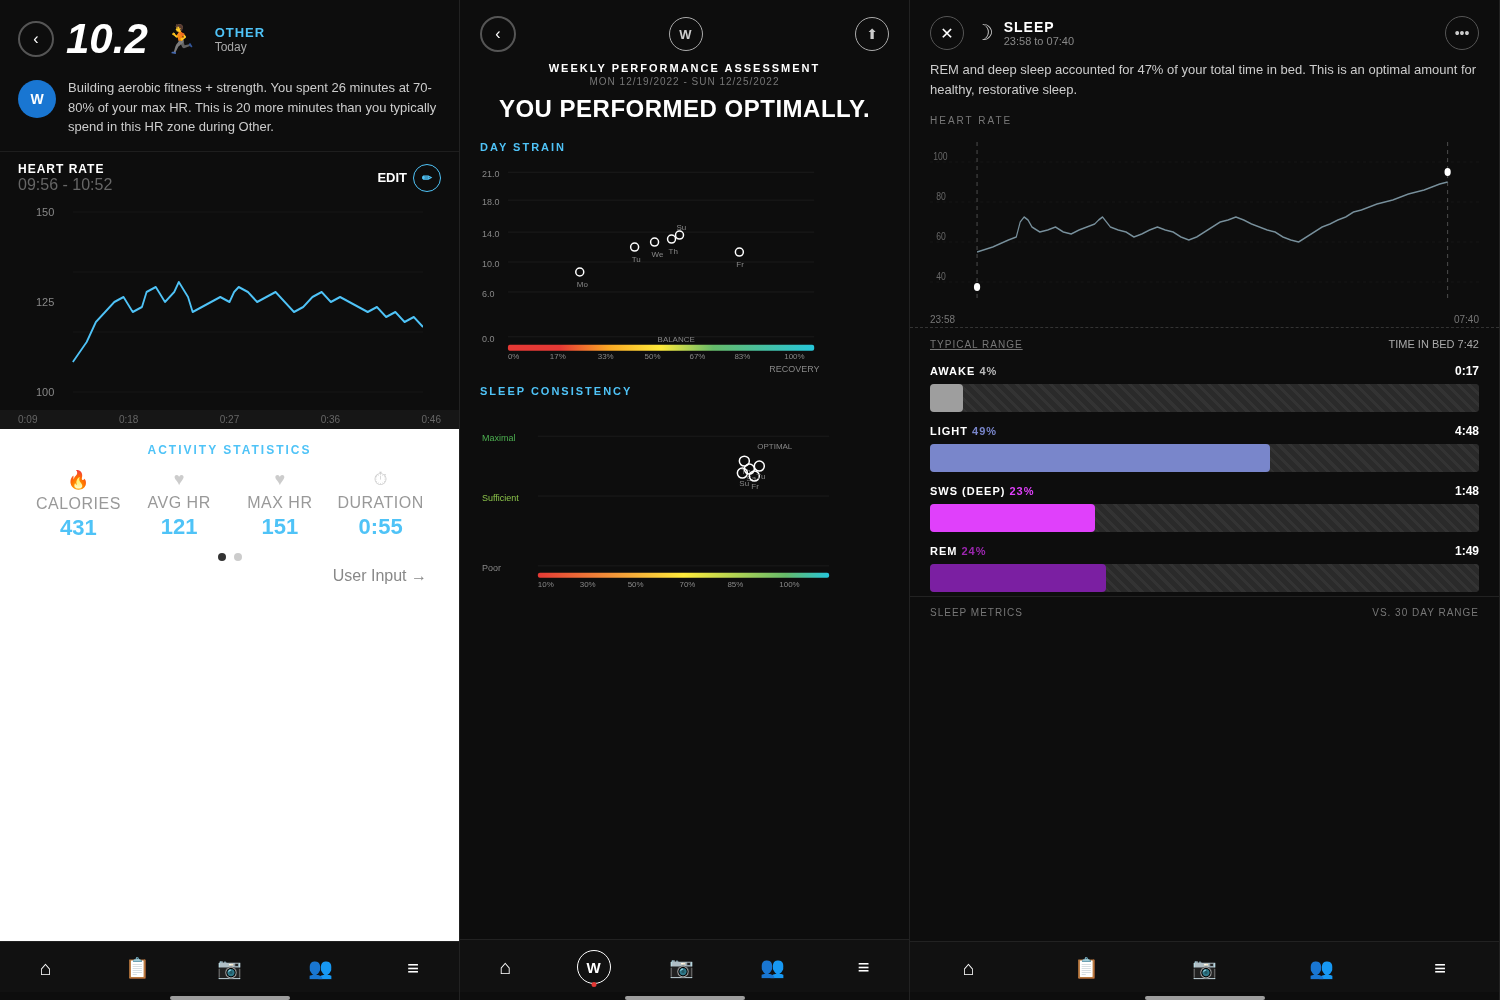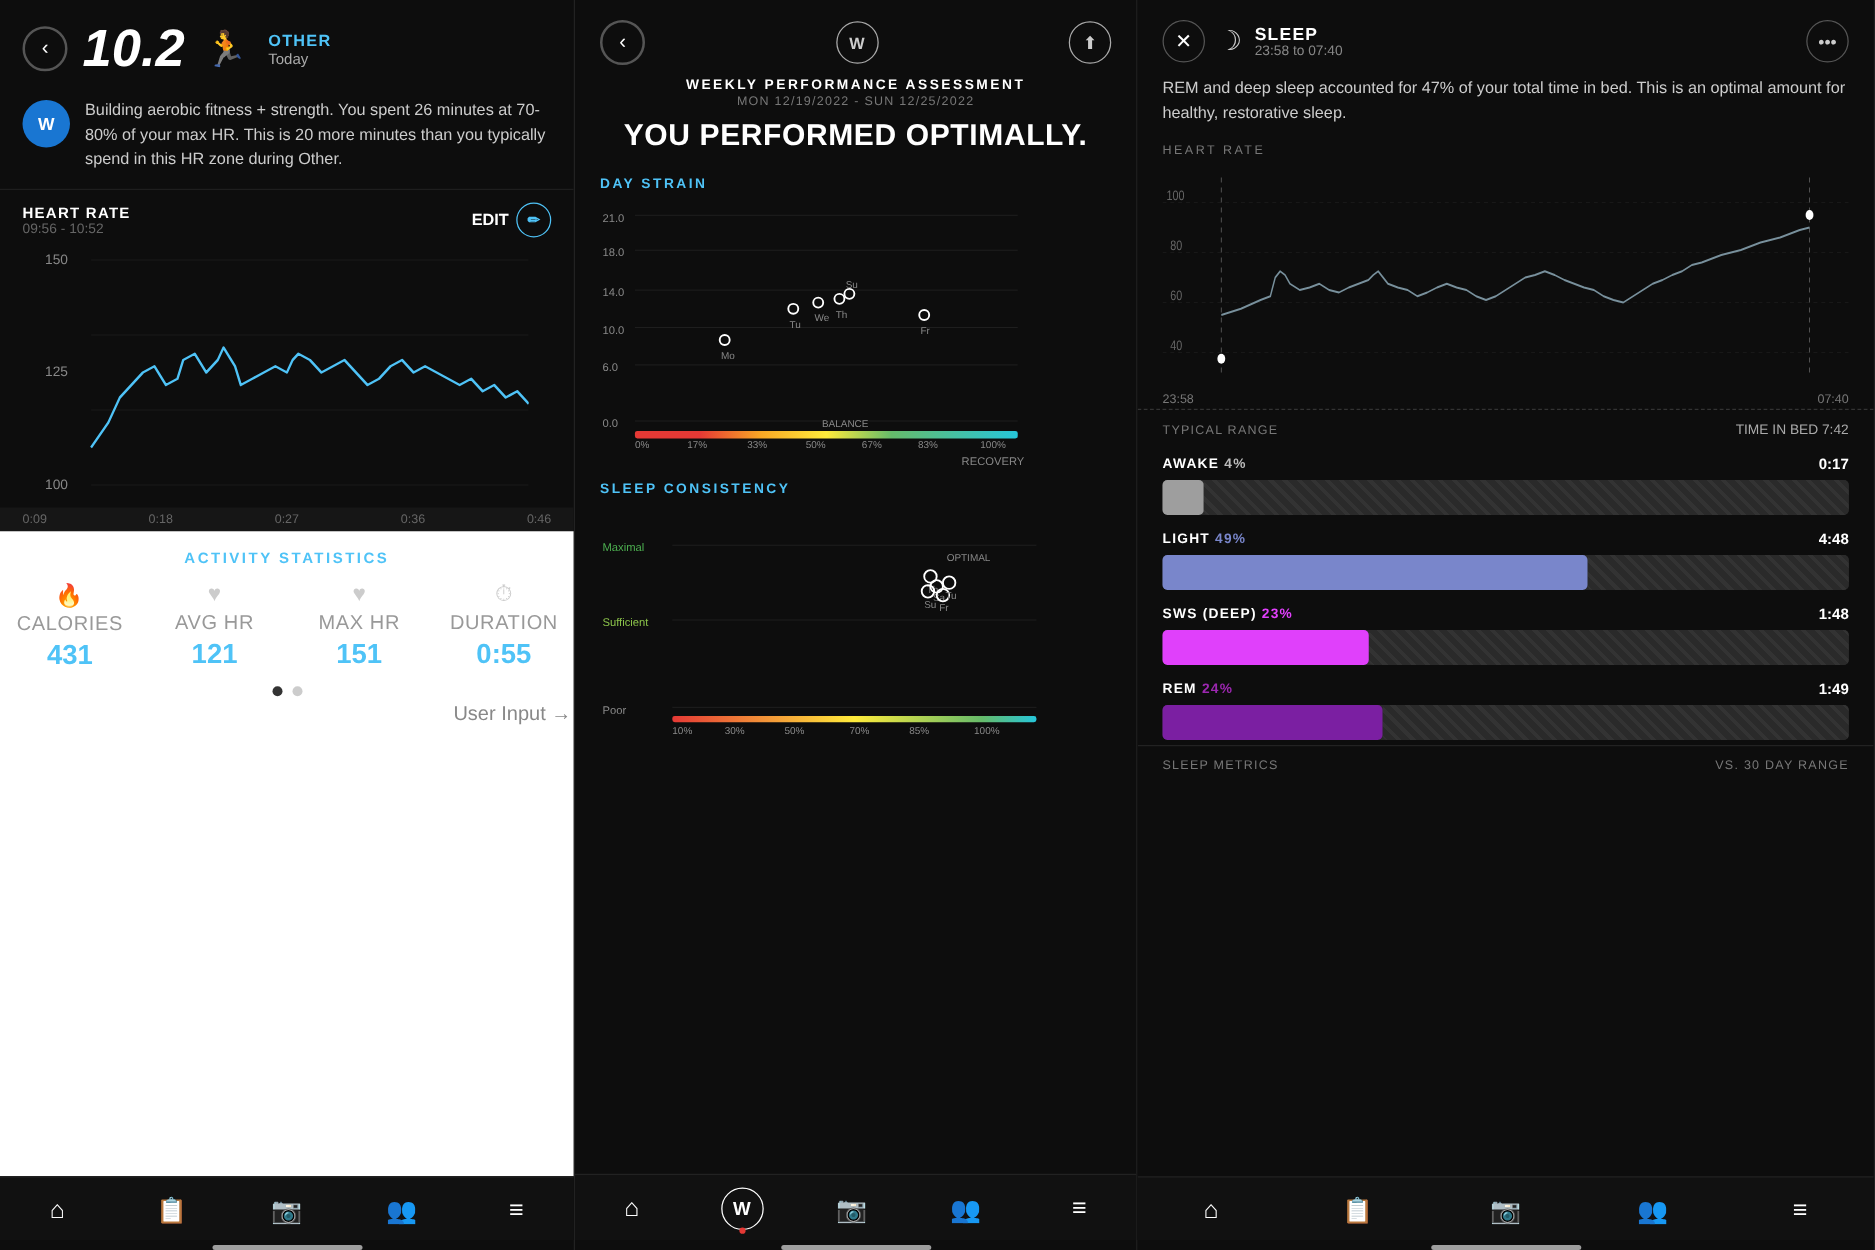--- a/index.html
+++ b/index.html
@@ -104,21 +104,21 @@
       align-items: center;
     }
     .hr-title {
       color: #fff;
       font-size: 12px;
       font-weight: 700;
       letter-spacing: 1px;
     }
     .hr-time {
       color: #666;
-      font-size: 11px;
+      font-size: 16px;
       margin-top: 0;
     }
     .edit-btn {
       display: flex;
       align-items: center;
       gap: 6px;
       color: #fff;
       font-size: 13px;
       font-weight: 600;
       cursor: pointer;
@@ -168,21 +168,21 @@
       align-items: flex-end;
     }
     .time-label {
       color: #666;
       font-size: 10px;
     }
 
     
     .activity-stats {
       background: #fff;
-      padding: 14px 2px 12px;
+      padding: 14px 32px 12px;
       flex: 1;
     }
     .stats-title {
       color: #4fc3f7;
       font-size: 12px;
       font-weight: 700;
       letter-spacing: 2px;
       text-align: center;
       margin-bottom: 12px;
     }
@@ -440,20 +440,21 @@
       display: flex;
       justify-content: space-between;
       align-items: center;
       padding: 10px 20px 6px;
       border-top: 1px dashed #333;
     }
     .typical-range-label {
       color: #777;
       font-size: 10px;
       letter-spacing: 1px;
+      text-decoration: underline;
     }
     .time-in-bed {
       color: #fff;
       font-size: 11px;
       font-weight: 600;
     }
     .time-in-bed span {
       color: #aaa;
       font-weight: 400;
     }

